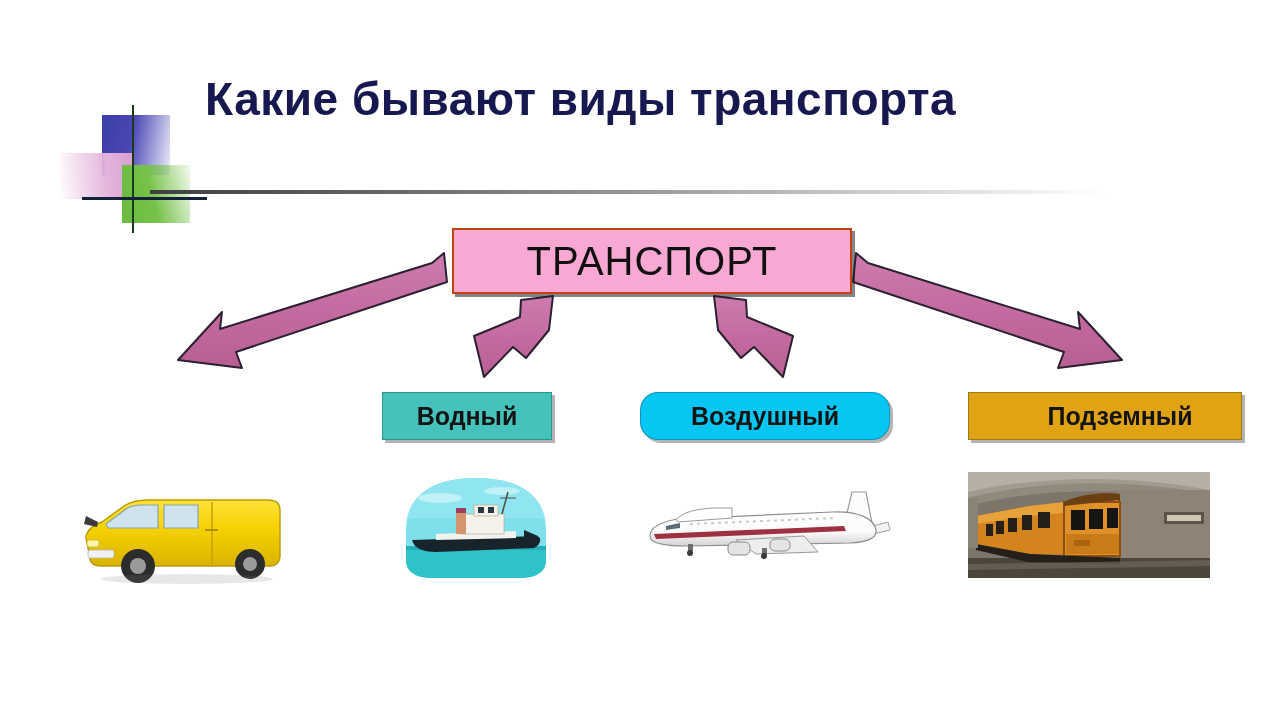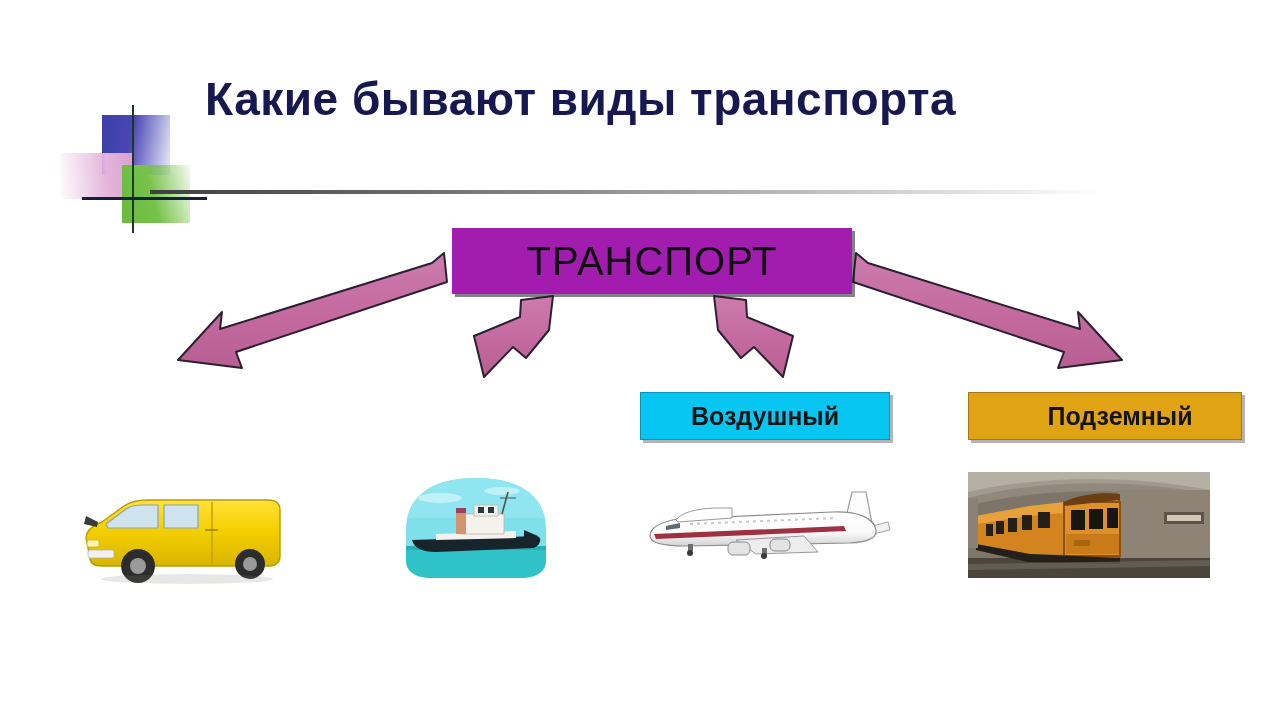--- a/index.html
+++ b/index.html
@@ -61,22 +61,22 @@
     left: 150px; top: 190px;
     width: 955px; height: 4px;
     background: linear-gradient(to right, #3f3f3f 0%, #626262 22%, #9a9a9a 52%, #d6d6d6 80%, rgba(255,255,255,0) 100%);
   }
 
   
   .node-main {
     position: absolute;
     left: 452px; top: 228px;
     width: 396px; height: 62px;
-    background: #a21caf;
-    border: 2px solid #a21caf;
+    background: #f9a8d4;
+    border: 2px solid #c2410c;
     box-shadow: 3px 3px 0 rgba(30,30,40,0.55);
     display: flex; align-items: center; justify-content: center;
     color: #101010;
     font-size: 40px;
     font-weight: normal;
     letter-spacing: 1px;
   }
 
   
   .arrows { position: absolute; left: 0; top: 0; width: 1280px; height: 720px; }
@@ -88,21 +88,21 @@
     display: flex; align-items: center; justify-content: center;
     border: 1px solid rgba(90,70,10,0.45);
     box-shadow: 3px 3px 0 rgba(40,40,40,0.35);
     color: #141414;
     font-size: 25px;
     font-weight: bold;
     white-space: nowrap;
   }
   .cat-0 { left: 88px;  top: 392px; width: 204px; background: #f5c518; }
   .cat-1 { left: 382px; top: 392px; width: 168px; background: #46c2bd; border-color: rgba(20,90,90,0.45); }
-  .cat-2 { left: 640px; top: 392px; width: 248px; background: #08c6f2; border-color: rgba(10,90,120,0.45); }
+  .cat-2 { left: 640px; top: 392px; width: 248px; background: #08c6f2; border-color: rgba(10,90,120,0.45); border-radius: 18px; }
   .cat-3 { left: 968px; top: 392px; width: 242px; background: #dfa314; padding-left: 30px; }
 
   
   .illus { position: absolute; }
 
   
   .slot-van  { left: 72px;  top: 480px; width: 230px; height: 110px; }
   
   .slot-boat { left: 396px; top: 474px; width: 160px; height: 110px; }
   
@@ -155,20 +155,21 @@
       <path d="M 714,296 L 746,300 L 747,317 L 793,336 L 783,377 L 754,347 L 741,358 L 718,330 Z" fill="url(#arrFill)" stroke="#2a2030" stroke-width="2" stroke-linejoin="round"></path>
     </g>
 
     <g>
       <path d="M 856,253 L 868,263 L 1080,329 L 1078,312 L 1122,360 L 1058,368 L 1064,352 L 853,282 Z" fill="url(#arrFill)" stroke="#2a2030" stroke-width="2" stroke-linejoin="round"></path>
     </g>
   </svg>
 
   <div class="node-main">ТРАНСПОРТ</div>
 
+  <div class="cat-box cat-1">Водный</div>
   <div class="cat-box cat-2">Воздушный</div>
   <div class="cat-box cat-3">Подземный</div>
 
   <div class="illus slot-van">
     <svg viewBox="0 0 230 110" width="230" height="110" xmlns="http://www.w3.org/2000/svg">
       <defs>
         <linearGradient id="vanBody" x1="0" y1="0" x2="0" y2="1">
           <stop offset="0%" stop-color="#ffe23a"></stop>
           <stop offset="45%" stop-color="#f5d000"></stop>
           <stop offset="100%" stop-color="#d9b400"></stop>

